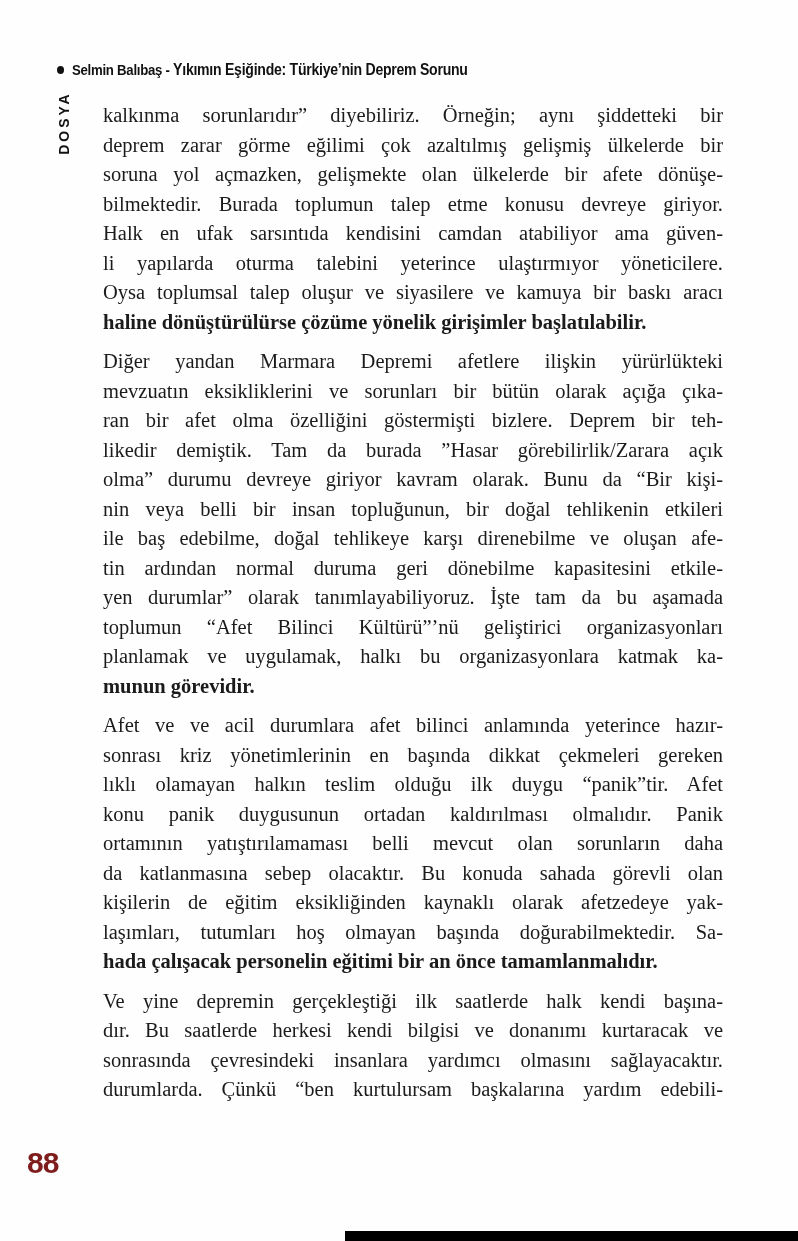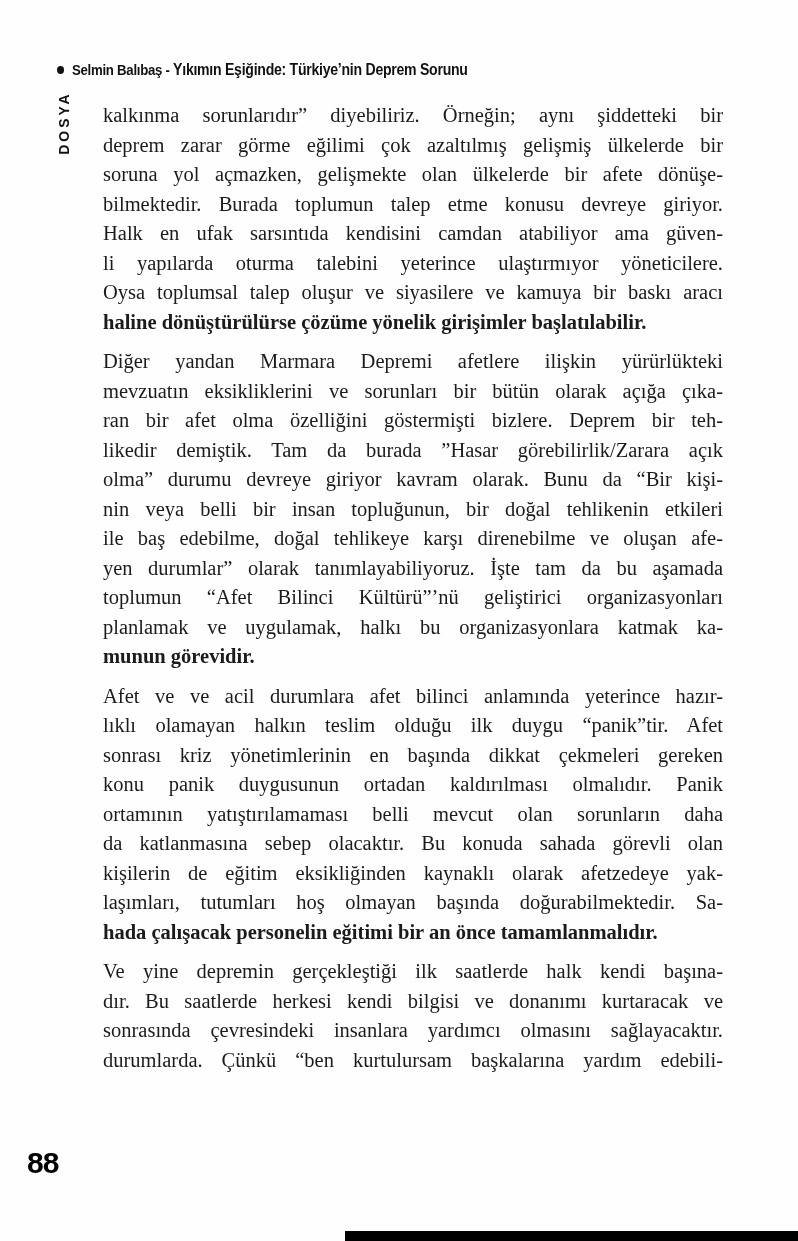--- a/index.html
+++ b/index.html
@@ -83,21 +83,21 @@
 
   
   .page-number {
     position: absolute;
     left: 27px;
     top: 1146px;
     font-family: "Liberation Sans", sans-serif;
     font-weight: 700;
     font-size: 30px;
     letter-spacing: -1px;
-    color: #000000;
+    color: #7f1d1d;
   }
   .bottom-edge-bar {
     position: absolute;
     left: 345px;
     right: 0;
     bottom: 0;
     height: 10px;
     background: #000;
   }
 </style>
@@ -123,29 +123,30 @@
       <div class="line last">haline dönüştürülürse çözüme yönelik girişimler başlatılabilir.</div>
     </div>
     <div class="para">
       <div class="line">Diğer yandan Marmara Depremi afetlere ilişkin yürürlükteki</div>
       <div class="line">mevzuatın eksikliklerini ve sorunları bir bütün olarak açığa çıka-</div>
       <div class="line">ran bir afet olma özelliğini göstermişti bizlere. Deprem bir teh-</div>
       <div class="line">likedir demiştik. Tam da burada ”Hasar görebilirlik/Zarara açık</div>
       <div class="line">olma” durumu devreye giriyor kavram olarak. Bunu da “Bir kişi-</div>
       <div class="line">nin veya belli bir insan topluğunun, bir doğal tehlikenin etkileri</div>
       <div class="line">ile baş edebilme, doğal tehlikeye karşı direnebilme ve oluşan afe-</div>
+      <div class="line">tin ardından normal duruma geri dönebilme kapasitesini etkile-</div>
       <div class="line">yen durumlar” olarak tanımlayabiliyoruz. İşte tam da bu aşamada</div>
       <div class="line">toplumun “Afet Bilinci Kültürü”’nü geliştirici organizasyonları</div>
       <div class="line">planlamak ve uygulamak, halkı bu organizasyonlara katmak ka-</div>
       <div class="line last">munun görevidir.</div>
     </div>
     <div class="para">
       <div class="line">Afet ve ve acil durumlara afet bilinci anlamında yeterince hazır-</div>
+      <div class="line">sonrası kriz yönetimlerinin en başında dikkat çekmeleri gereken</div>
       <div class="line">lıklı olamayan halkın teslim olduğu ilk duygu “panik”tir. Afet</div>
-      <div class="line">sonrası kriz yönetimlerinin en başında dikkat çekmeleri gereken</div>
       <div class="line">konu panik duygusunun ortadan kaldırılması olmalıdır. Panik</div>
       <div class="line">ortamının yatıştırılamaması belli mevcut olan sorunların daha</div>
       <div class="line">da katlanmasına sebep olacaktır. Bu konuda sahada görevli olan</div>
       <div class="line">kişilerin de eğitim eksikliğinden kaynaklı olarak afetzedeye yak-</div>
       <div class="line">laşımları, tutumları hoş olmayan başında doğurabilmektedir. Sa-</div>
       <div class="line last">hada çalışacak personelin eğitimi bir an önce tamamlanmalıdır.</div>
     </div>
     <div class="para">
       <div class="line">Ve yine depremin gerçekleştiği ilk saatlerde halk kendi başına-</div>
       <div class="line">dır. Bu saatlerde herkesi kendi bilgisi ve donanımı kurtaracak ve</div>

